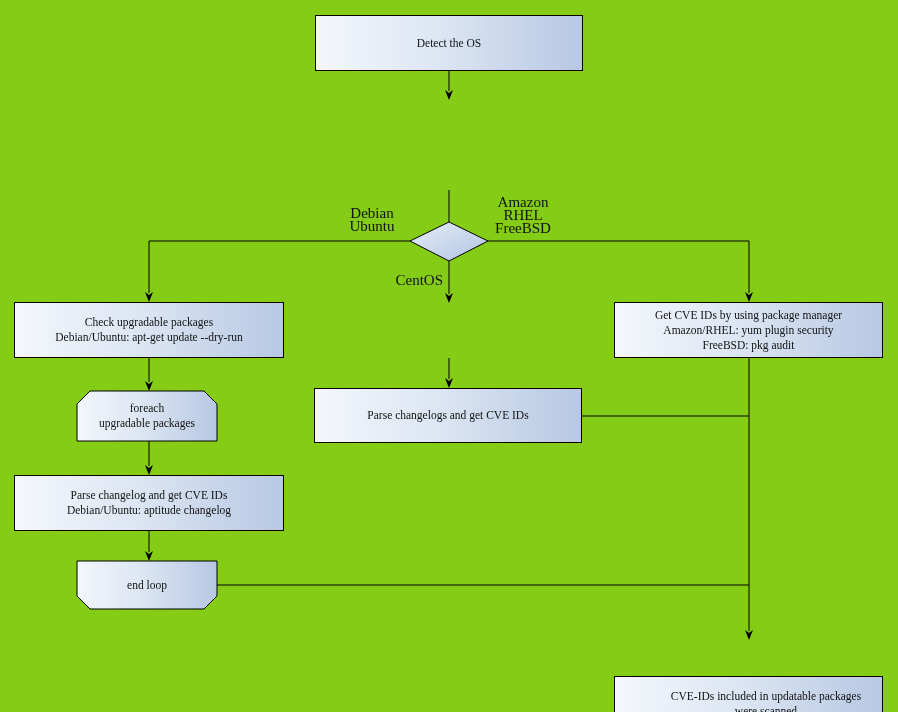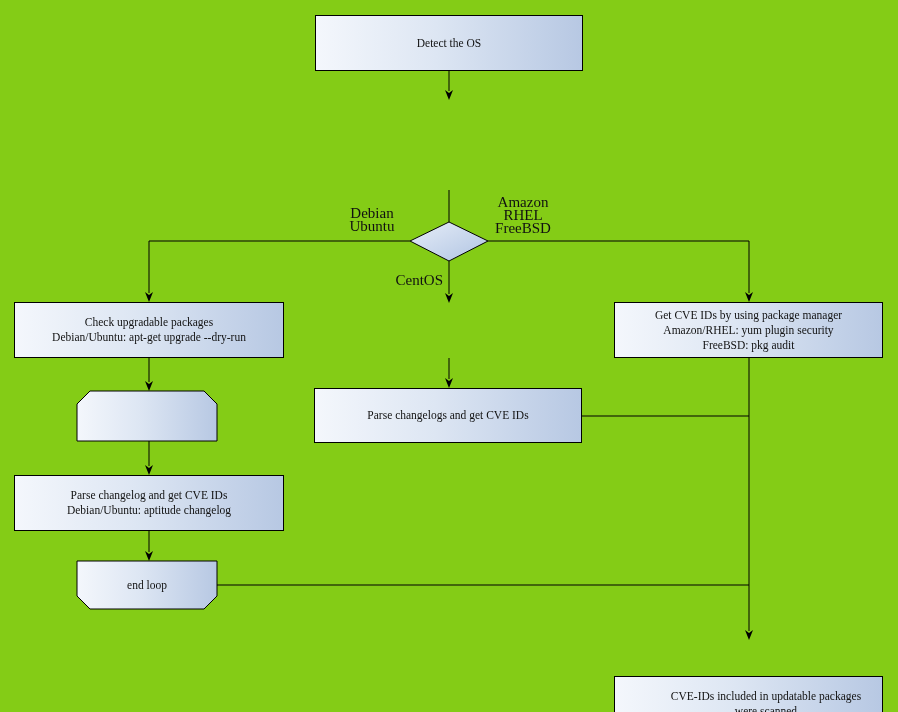--- a/index.html
+++ b/index.html
@@ -102,22 +102,24 @@
 
     <path d="M90,391 H204 L217,404 V441 H77 V404 Z" fill="url(#gradH)" stroke="#000000" stroke-width="1"></path>
 
     <path d="M77,561 H217 V596 L204,609 H90 L77,596 Z" fill="url(#gradH)" stroke="#000000" stroke-width="1"></path>
   </svg>
 
   <div class="node rect" style="left:315px; top:15px; width:268px; height:56px;">Detect the OS</div>
 
 
   <div class="node rect" style="left:14px; top:302px; width:270px; height:56px;">Check upgradable packages
-Debian/Ubuntu: apt-get upgrade --dry-run</div>
+Debian/Ubuntu: apt-get update --dry-run</div>
 
+  <div class="node shape-overlay" style="left:77px; top:391px; width:140px; height:50px;">foreach
+upgradable  packages</div>
 
   <div class="node rect" style="left:14px; top:475px; width:270px; height:56px;">Parse changelog and get  CVE IDs
 Debian/Ubuntu: aptitude changelog</div>
 
   <div class="node shape-overlay" style="left:77px; top:561px; width:140px; height:48px;">end loop</div>
 
 
   <div class="node rect" style="left:614px; top:302px; width:269px; height:56px;">Get CVE IDs by using package manager
 Amazon/RHEL: yum plugin security
 FreeBSD: pkg audit</div>

